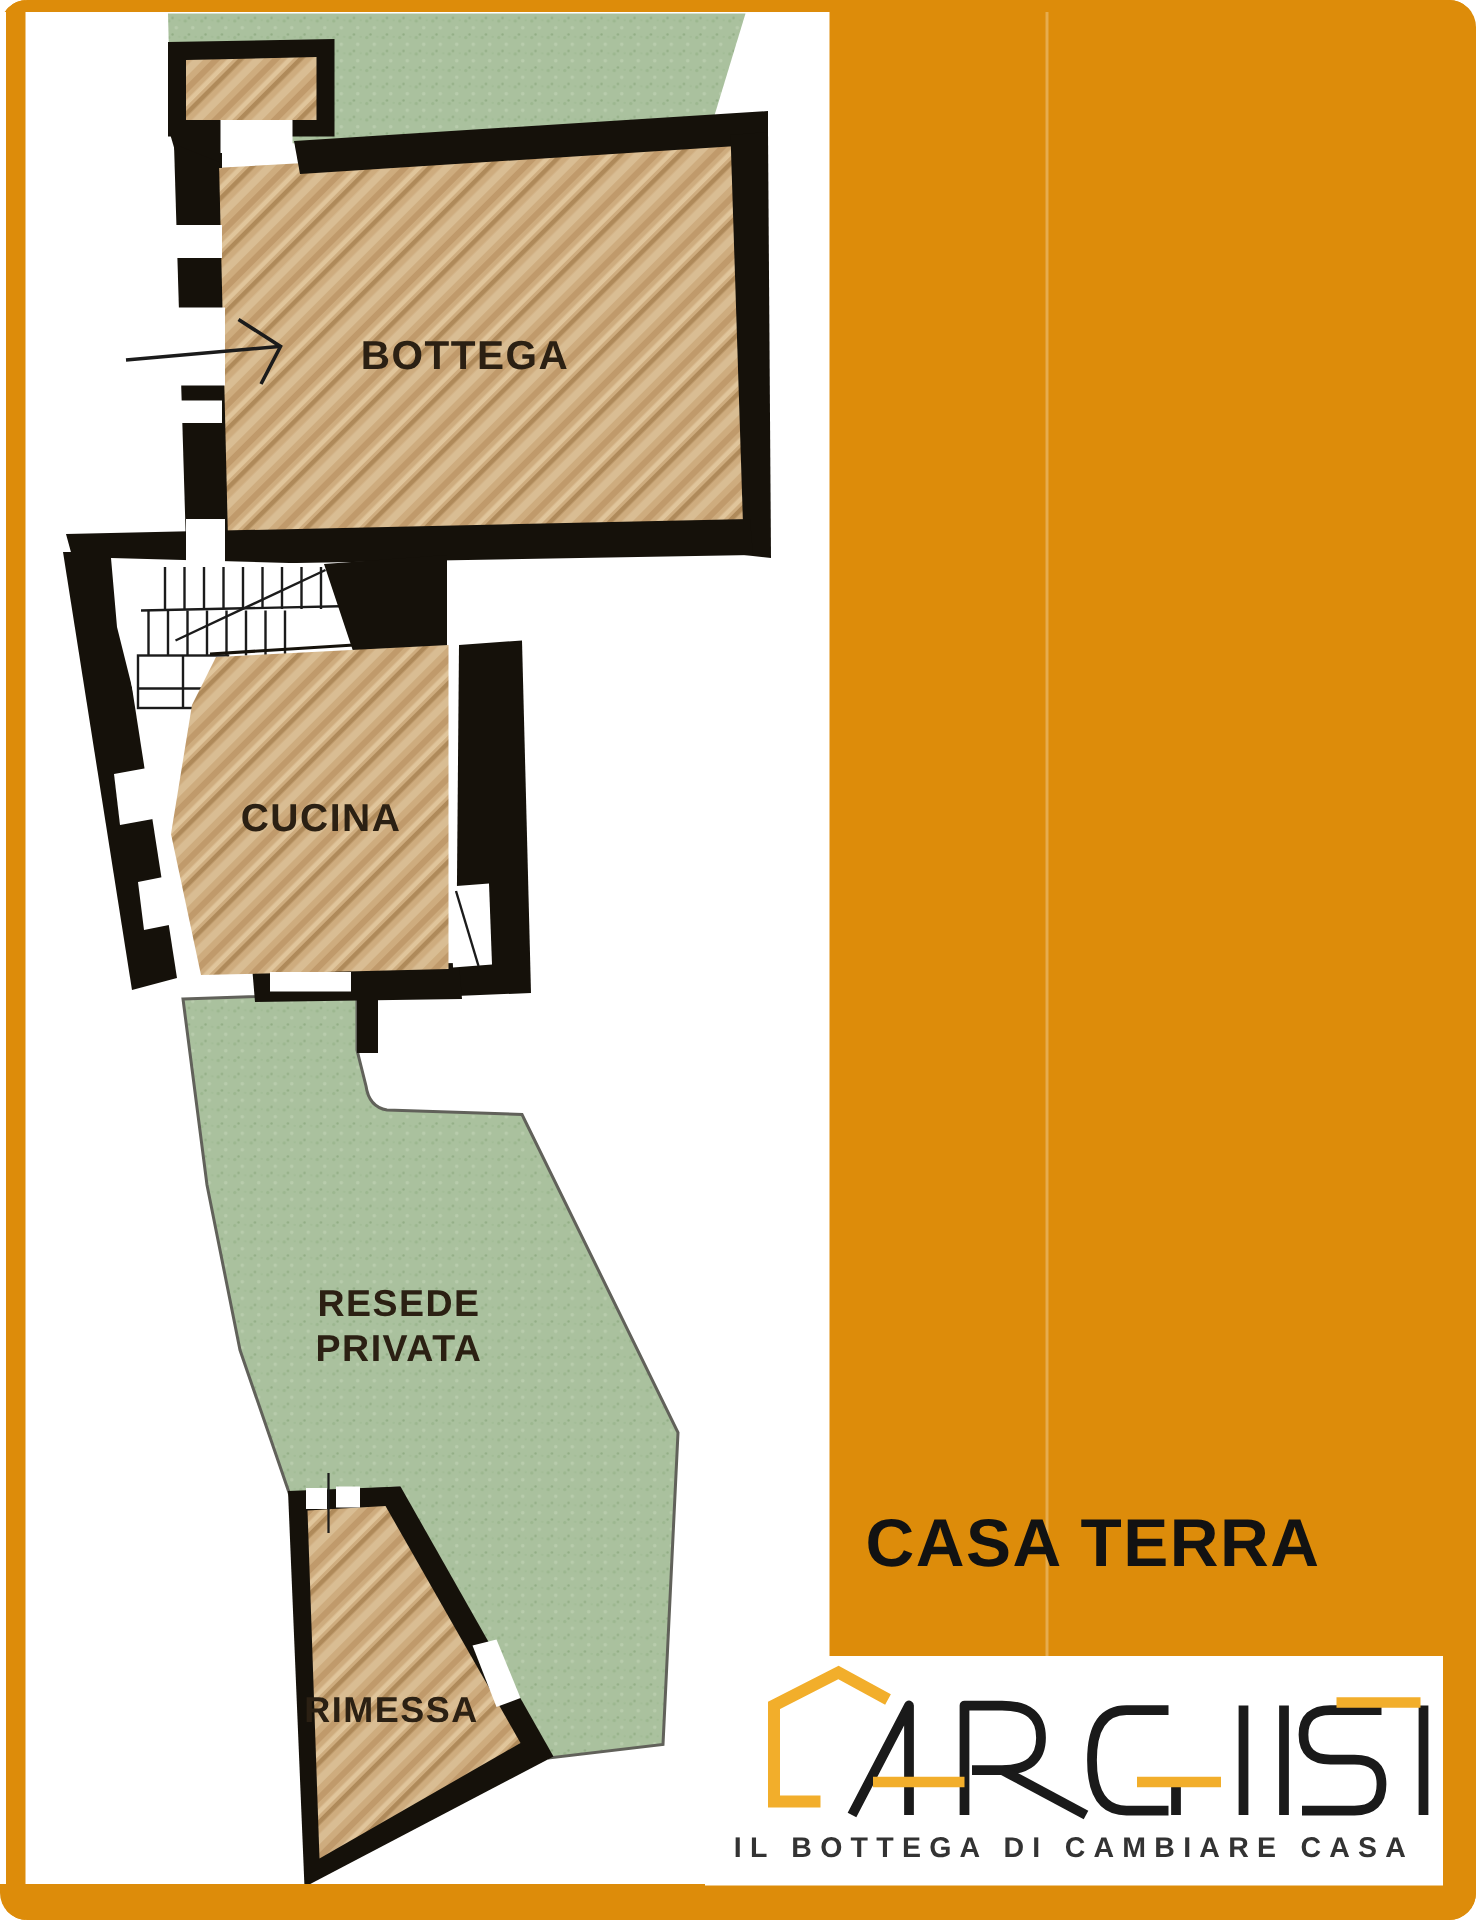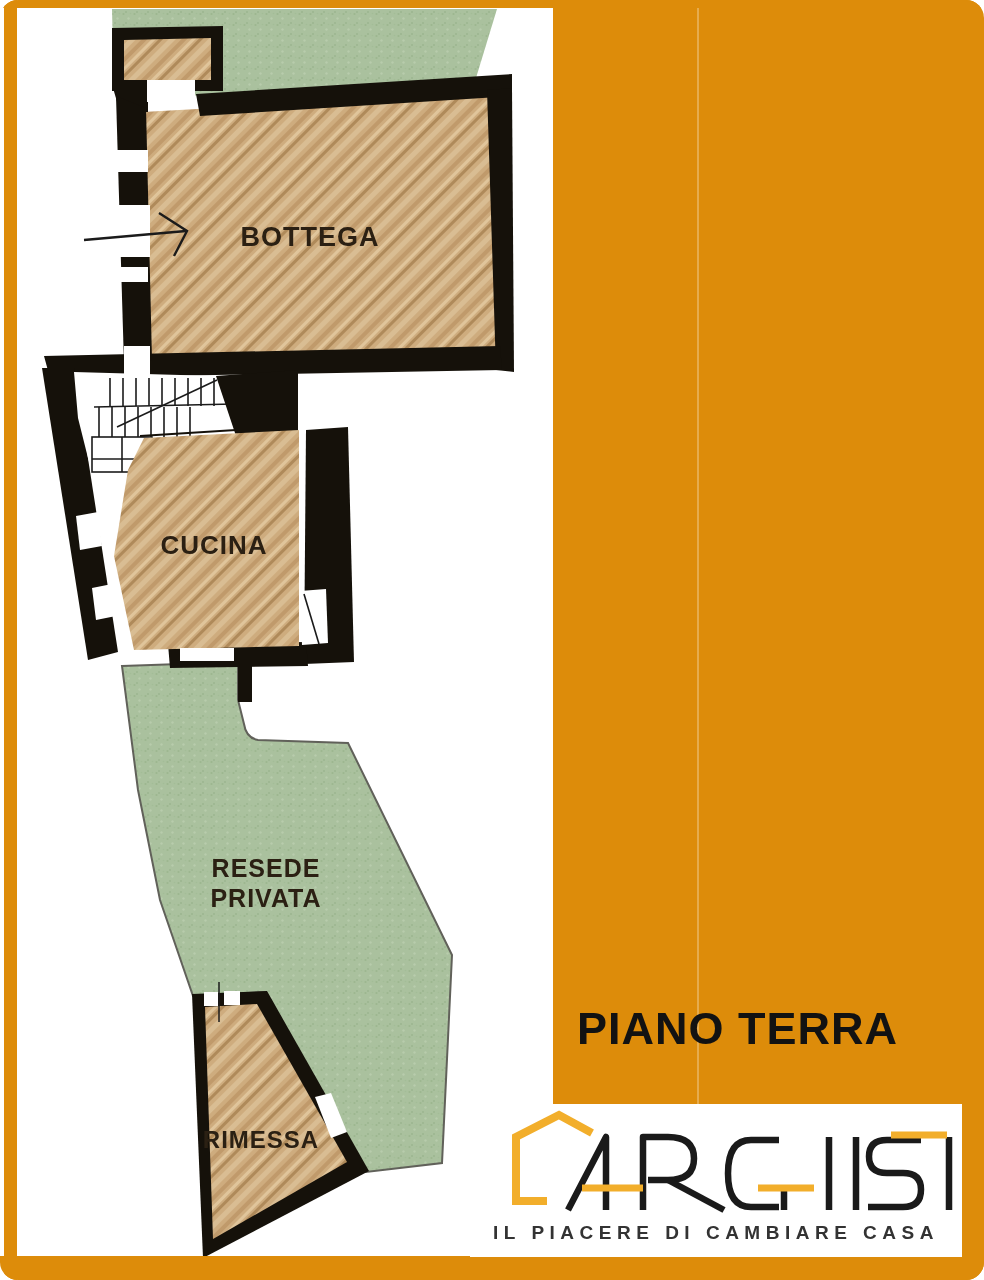--- a/index.html
+++ b/index.html
@@ -130,21 +130,21 @@
       <polyline points="159,213 187,231 174,256"></polyline>
     </g>
 
     <text class="plan-label" x="310" y="246" font-size="27" text-anchor="middle">BOTTEGA</text>
     <text class="plan-label" x="214" y="554" font-size="26" text-anchor="middle">CUCINA</text>
     <text class="plan-label" x="266" y="877" font-size="25" text-anchor="middle">RESEDE</text>
     <text class="plan-label" x="266" y="907" font-size="25" text-anchor="middle">PRIVATA</text>
     <text class="plan-label" x="261" y="1148" font-size="24" text-anchor="middle">RIMESSA</text>
   </svg>
 
-  <div id="floor-title">PIANO TERRA</div>
+  <div id="floor-title">CASA TERRA</div>
 
   <div id="logo-box">
 
     <svg id="logo-mark" width="492" height="115" viewBox="0 0 492 115">
 
       <path d="M 77 97 L 46 97 L 46 33 L 89 11 L 122 29" fill="none" stroke="#F2AE2B" stroke-width="8" stroke-linejoin="miter"></path>
 
       <g fill="none" stroke="#1A1A1A" stroke-width="6.5" stroke-linejoin="round">
         <path d="M 98 106 L 136 33 L 136 106"></path>
         <path d="M 173 106 L 173 33 L 198 33 Q 224 33 224 54.5 Q 224 76 198 76 L 178 76"></path>
@@ -155,20 +155,20 @@
         <path d="M 386 33 L 386 106"></path>
         <path d="M 451 36 L 417 36 Q 399 36 399 52.5 Q 399 69 417 69 L 433 69 Q 451 69 451 85.5 Q 451 103 433 103 L 398 103"></path>
         <path d="M 479 33 L 479 106"></path>
       </g>
       <g stroke="#F2AE2B" stroke-width="7">
         <line x1="112" y1="84" x2="173" y2="84"></line>
         <line x1="288" y1="84" x2="344" y2="84"></line>
         <line x1="421" y1="31" x2="477" y2="31"></line>
       </g>
     </svg>
-    <div id="logo-tagline">IL PIACERE DI CAMBIARE CASA</div>
+    <div id="logo-tagline">IL BOTTEGA DI CAMBIARE CASA</div>
   </div>
 
   <div id="frame-top" class="frame"></div>
   <div id="frame-left" class="frame"></div>
   <div id="frame-bottom" class="frame"></div>
 
 </div>
 
 </body></html>

